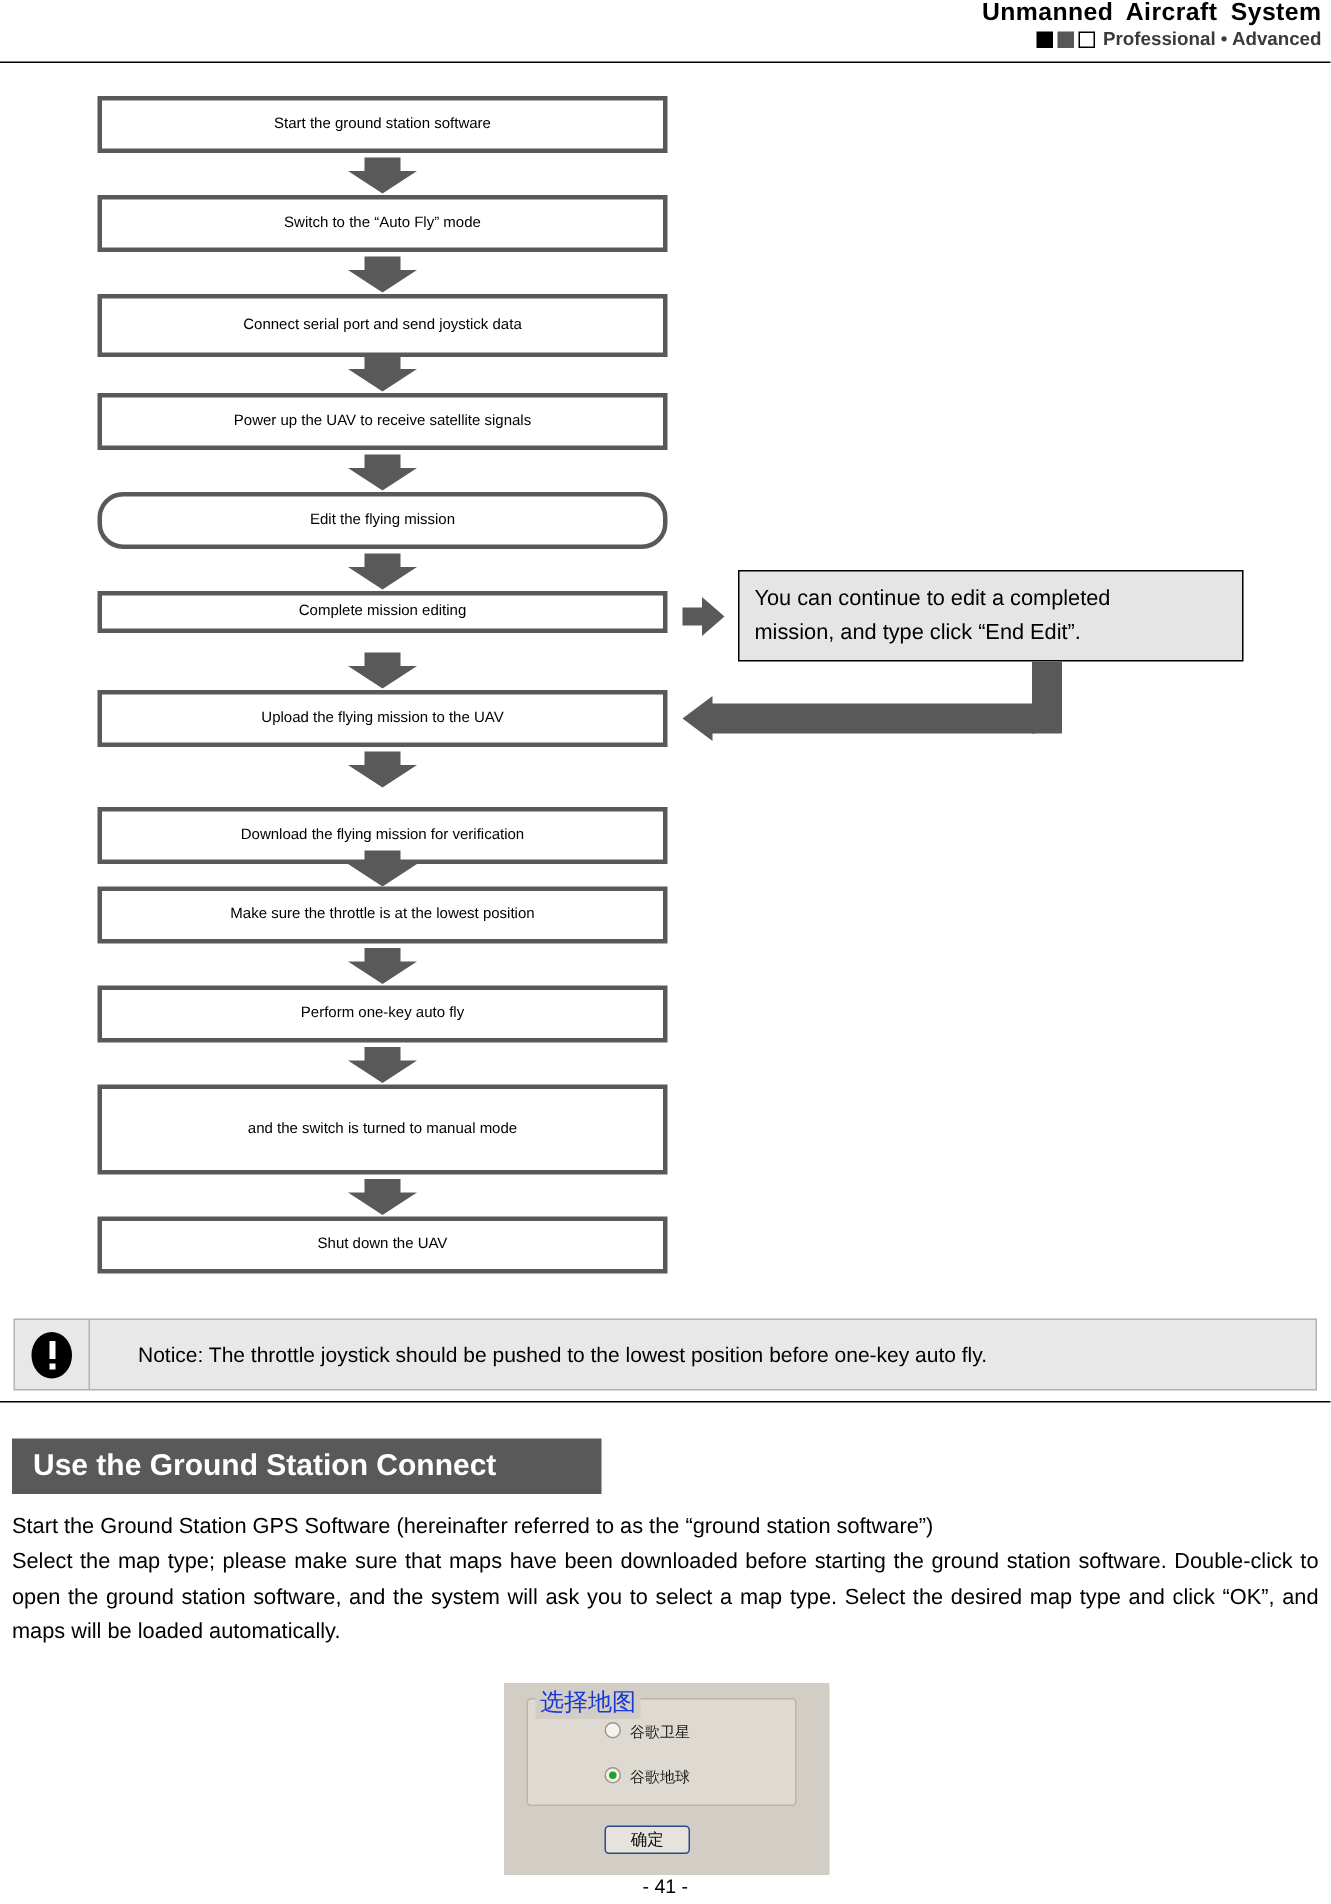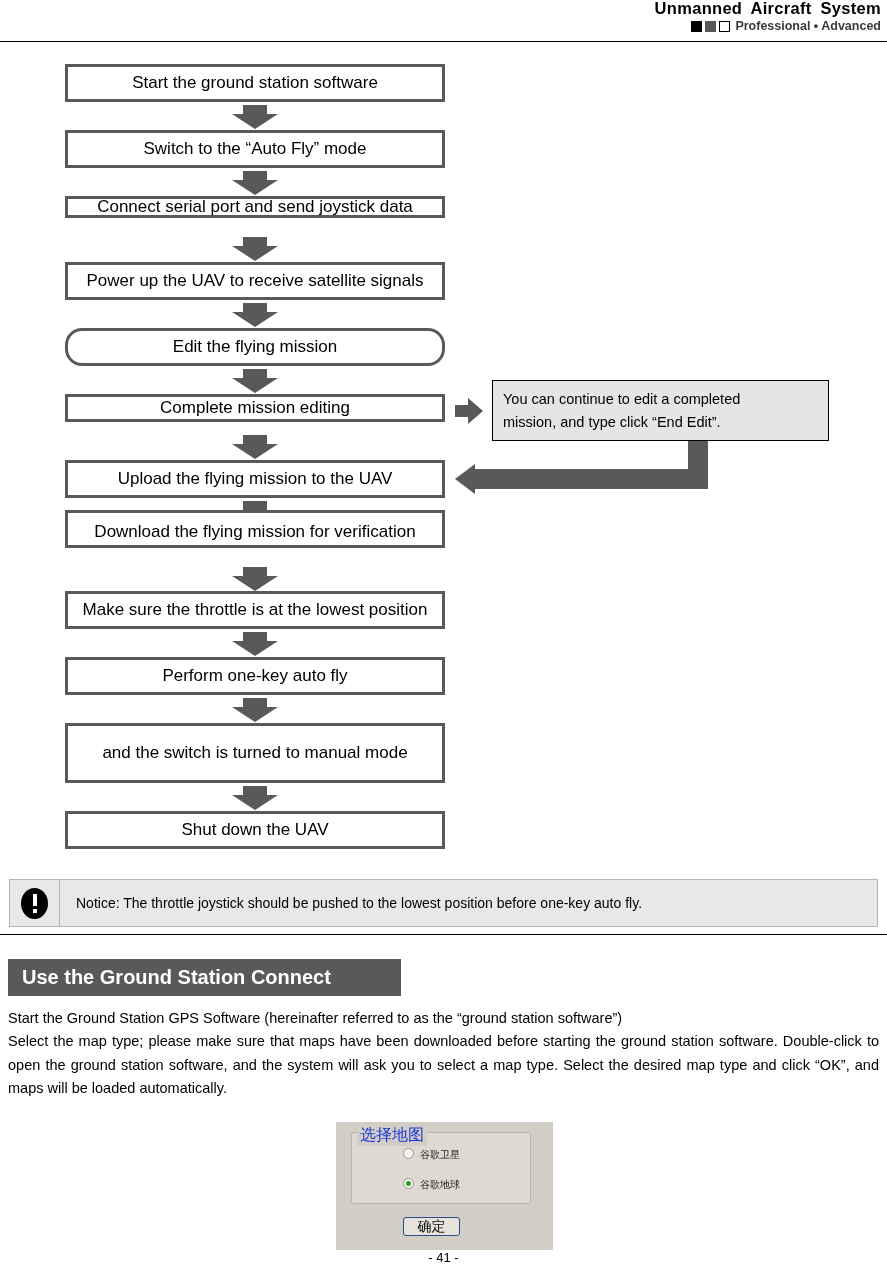--- a/index.html
+++ b/index.html
@@ -75,21 +75,21 @@
     position: absolute;
     left: 65px;
     width: 380px;
     border: 3px solid #595959;
     background: #ffffff;
     box-sizing: border-box;
     display: flex;
     align-items: center;
     justify-content: center;
     text-align: center;
-    font-size: 17px;
+    font-size: 10px;
     line-height: 1.55;
     color: #000000;
   }
   .fbox span { display: block; padding: 0 6px; }
 
   
   .darrow {
     position: absolute;
     left: 232px;
     width: 46px;
@@ -187,20 +187,21 @@
     position: absolute;
     left: 9px;
     top: 879px;
     width: 869px;
     height: 48px;
     background: #e8e8e8;
     border: 1px solid #b4b4b4;
     box-sizing: border-box;
     display: flex;
     align-items: stretch;
+    gap: 16px;
   }
   .notice-icon-cell {
     width: 49px;
     border-right: 1px solid #b4b4b4;
     display: flex;
     align-items: center;
     justify-content: center;
     flex: none;
   }
   .bang {
@@ -343,21 +344,21 @@
     top: 95px;
     width: 57px;
     height: 19px;
     background: #e6e3dd;
     border: 1px solid #2b4a8a;
     border-radius: 3px;
     box-sizing: border-box;
     display: flex;
     align-items: center;
     justify-content: center;
-    font-size: 14px;
+    font-size: 11px;
     color: #101010;
     font-family: "DejaVu Sans", sans-serif;
   }
 
   
   .footer {
     position: absolute;
     left: 0;
     top: 1250px;
     width: 887px;
@@ -390,21 +391,21 @@
   </div>
 
   <div class="fbox" style="top:88px;height:38px;">
     <span>Switch to the “Auto Fly” mode</span>
   </div>
   <div class="darrow" style="top:129px;">
     <div class="bar"></div>
       <div class="tip"></div>
   </div>
 
-  <div class="fbox" style="top:154px;height:22px;">
+  <div class="fbox" style="top:154px;height:42px;">
     <span>Connect serial port and send joystick data</span>
   </div>
   <div class="darrow" style="top:195px;">
     <div class="bar"></div>
       <div class="tip"></div>
   </div>
 
   <div class="fbox" style="top:220px;height:38px;">
     <span>Power up the UAV to receive satellite signals</span>
   </div>
@@ -430,21 +431,21 @@
   </div>
 
   <div class="fbox" style="top:418px;height:38px;">
     <span>Upload the flying mission to the UAV</span>
   </div>
   <div class="darrow" style="top:459px;">
     <div class="bar"></div>
       <div class="tip"></div>
   </div>
 
-  <div class="fbox" style="top:468px;height:38px;align-items:flex-end;">
+  <div class="fbox" style="top:496px;height:38px;">
     <span>Download the flying mission for verification</span>
   </div>
   <div class="darrow" style="top:525px;">
     <div class="bar"></div>
       <div class="tip"></div>
   </div>
 
   <div class="fbox" style="top:549px;height:38px;">
     <span>Make sure the throttle is at the lowest position</span>
   </div>

